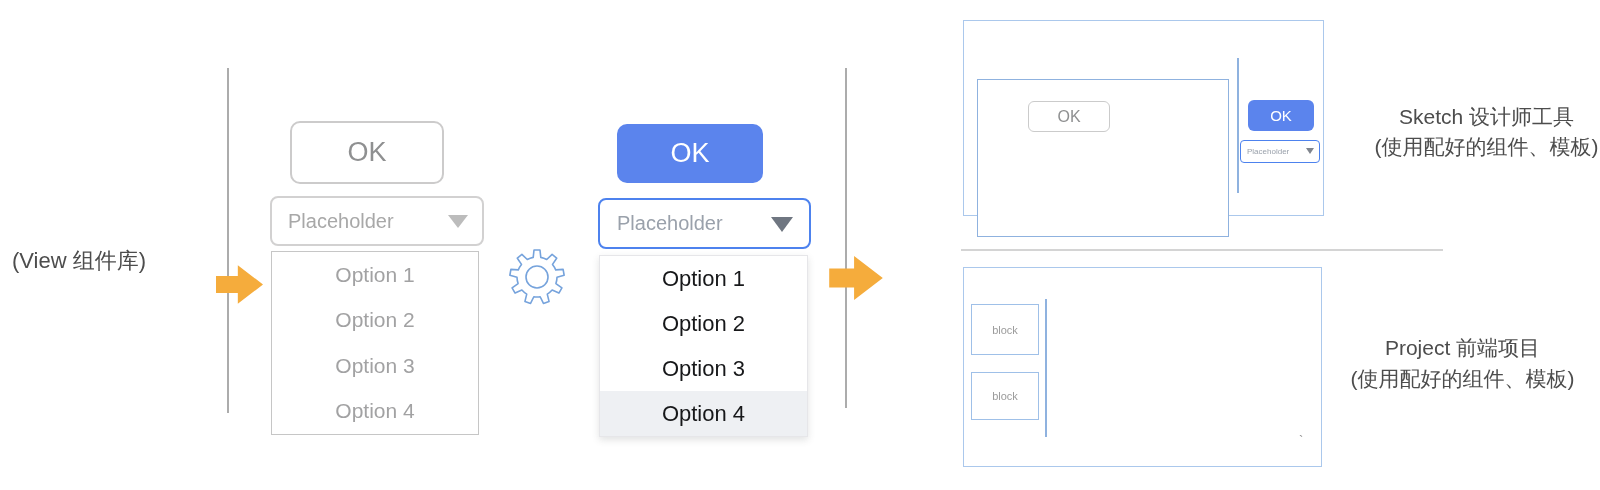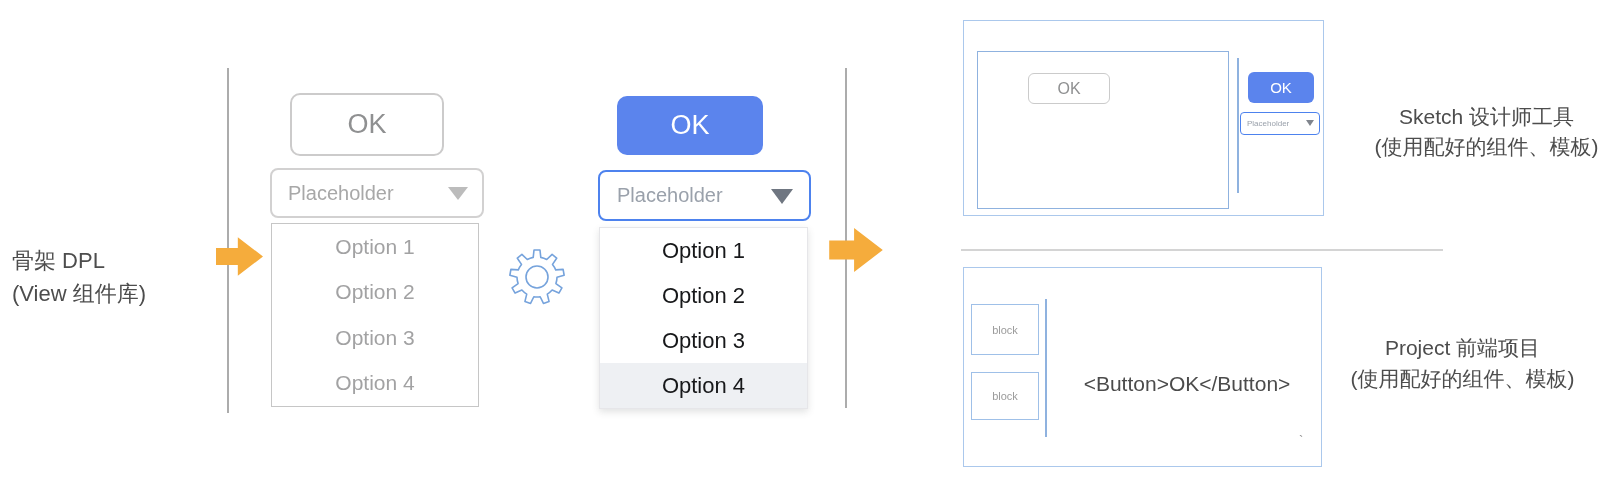--- a/index.html
+++ b/index.html
@@ -5,21 +5,21 @@
   :root{
     --accent-blue:#5B84ED; --select-border-blue:#4D82EE; --panel-border-blue:#ABC8EC;
     --inner-border-blue:#8FB2DF; --arrow-orange:#F5AC3C; --gear-blue:#76A3DC;
     --divider-gray:#D4D4D4; --line-gray:#ACACAC; --wireframe-border:#CCCBCB;
     --wireframe-text:#9B9B9B; --option-text-dark:#17181A; --highlight-row:#EEF0F3;
     --code-text:#4B4B4B; --label-text:#4D4D4D;
   }
   html,body{margin:0;padding:0;background:#fff;}
   body{font-family:"Liberation Sans",sans-serif;}
   #stage{position:relative;width:1600px;height:490px;background:#fff;overflow:hidden;}
-  .abs{position:absolute;}
+  .abs{position:absolute;margin-top:28px;}
   .c{display:flex;align-items:center;justify-content:center;}
 
   .vline{position:absolute;width:2px;background:var(--line-gray);}
   .divider{position:absolute;height:2px;background:var(--divider-gray);}
 
   .lbl{position:absolute;color:var(--label-text);font-size:22px;line-height:33px;white-space:nowrap;}
   .lbl.center{text-align:center;white-space:normal;}
 
   
   .wf-ok{left:290px;top:93px;width:150px;height:59px;border:2px solid var(--wireframe-border);
@@ -73,21 +73,20 @@
 
   .arrow-icon svg{display:block;}
   .gear-icon{position:absolute;left:508px;top:248px;width:58px;height:58px;}
 </style>
 </head>
 <body>
 
 <div id="stage">
 
   <div class="lbl" style="left:12px;top:244px;">
-    <div>骨架 DPL</div>
     <div>(View 组件库)</div>
   </div>
 
   <div class="vline" style="left:227px;top:68px;height:345px;"></div>
   <div class="vline" style="left:845px;top:68px;height:340px;"></div>
 
   <div class="abs arrow-icon" style="left:216px;top:233px;">
     <svg width="47" height="47" viewBox="0 0 56 46">
         <polygon points="0,13 26,13 26,0 56,23 26,46 26,33 0,33" fill="#F5AC3C"></polygon>
       </svg>
@@ -145,21 +144,20 @@
     <div>(使用配好的组件、模板)</div>
   </div>
 
   <div class="divider" style="left:961px;top:249px;width:482px;"></div>
 
   <div class="panel" style="left:963px;top:267px;width:357px;height:198px;"></div>
   <div class="block" style="top:304px;height:49px;">block</div>
   <div class="block" style="top:372px;height:46px;">block</div>
   <div class="blue-vline" style="left:1045px;top:299px;height:138px;"></div>
   <div class="code">
-    <div>  &lt;Button&gt;OK&lt;/Button&gt;</div>
     
     
   </div>
   <div class="stray">`</div>
   <div class="lbl center" style="left:1325px;top:332px;width:275px;font-size:21px;line-height:31px;">
     <div>Project 前端项目</div>
     <div>(使用配好的组件、模板)</div>
   </div>
 
 </div>

